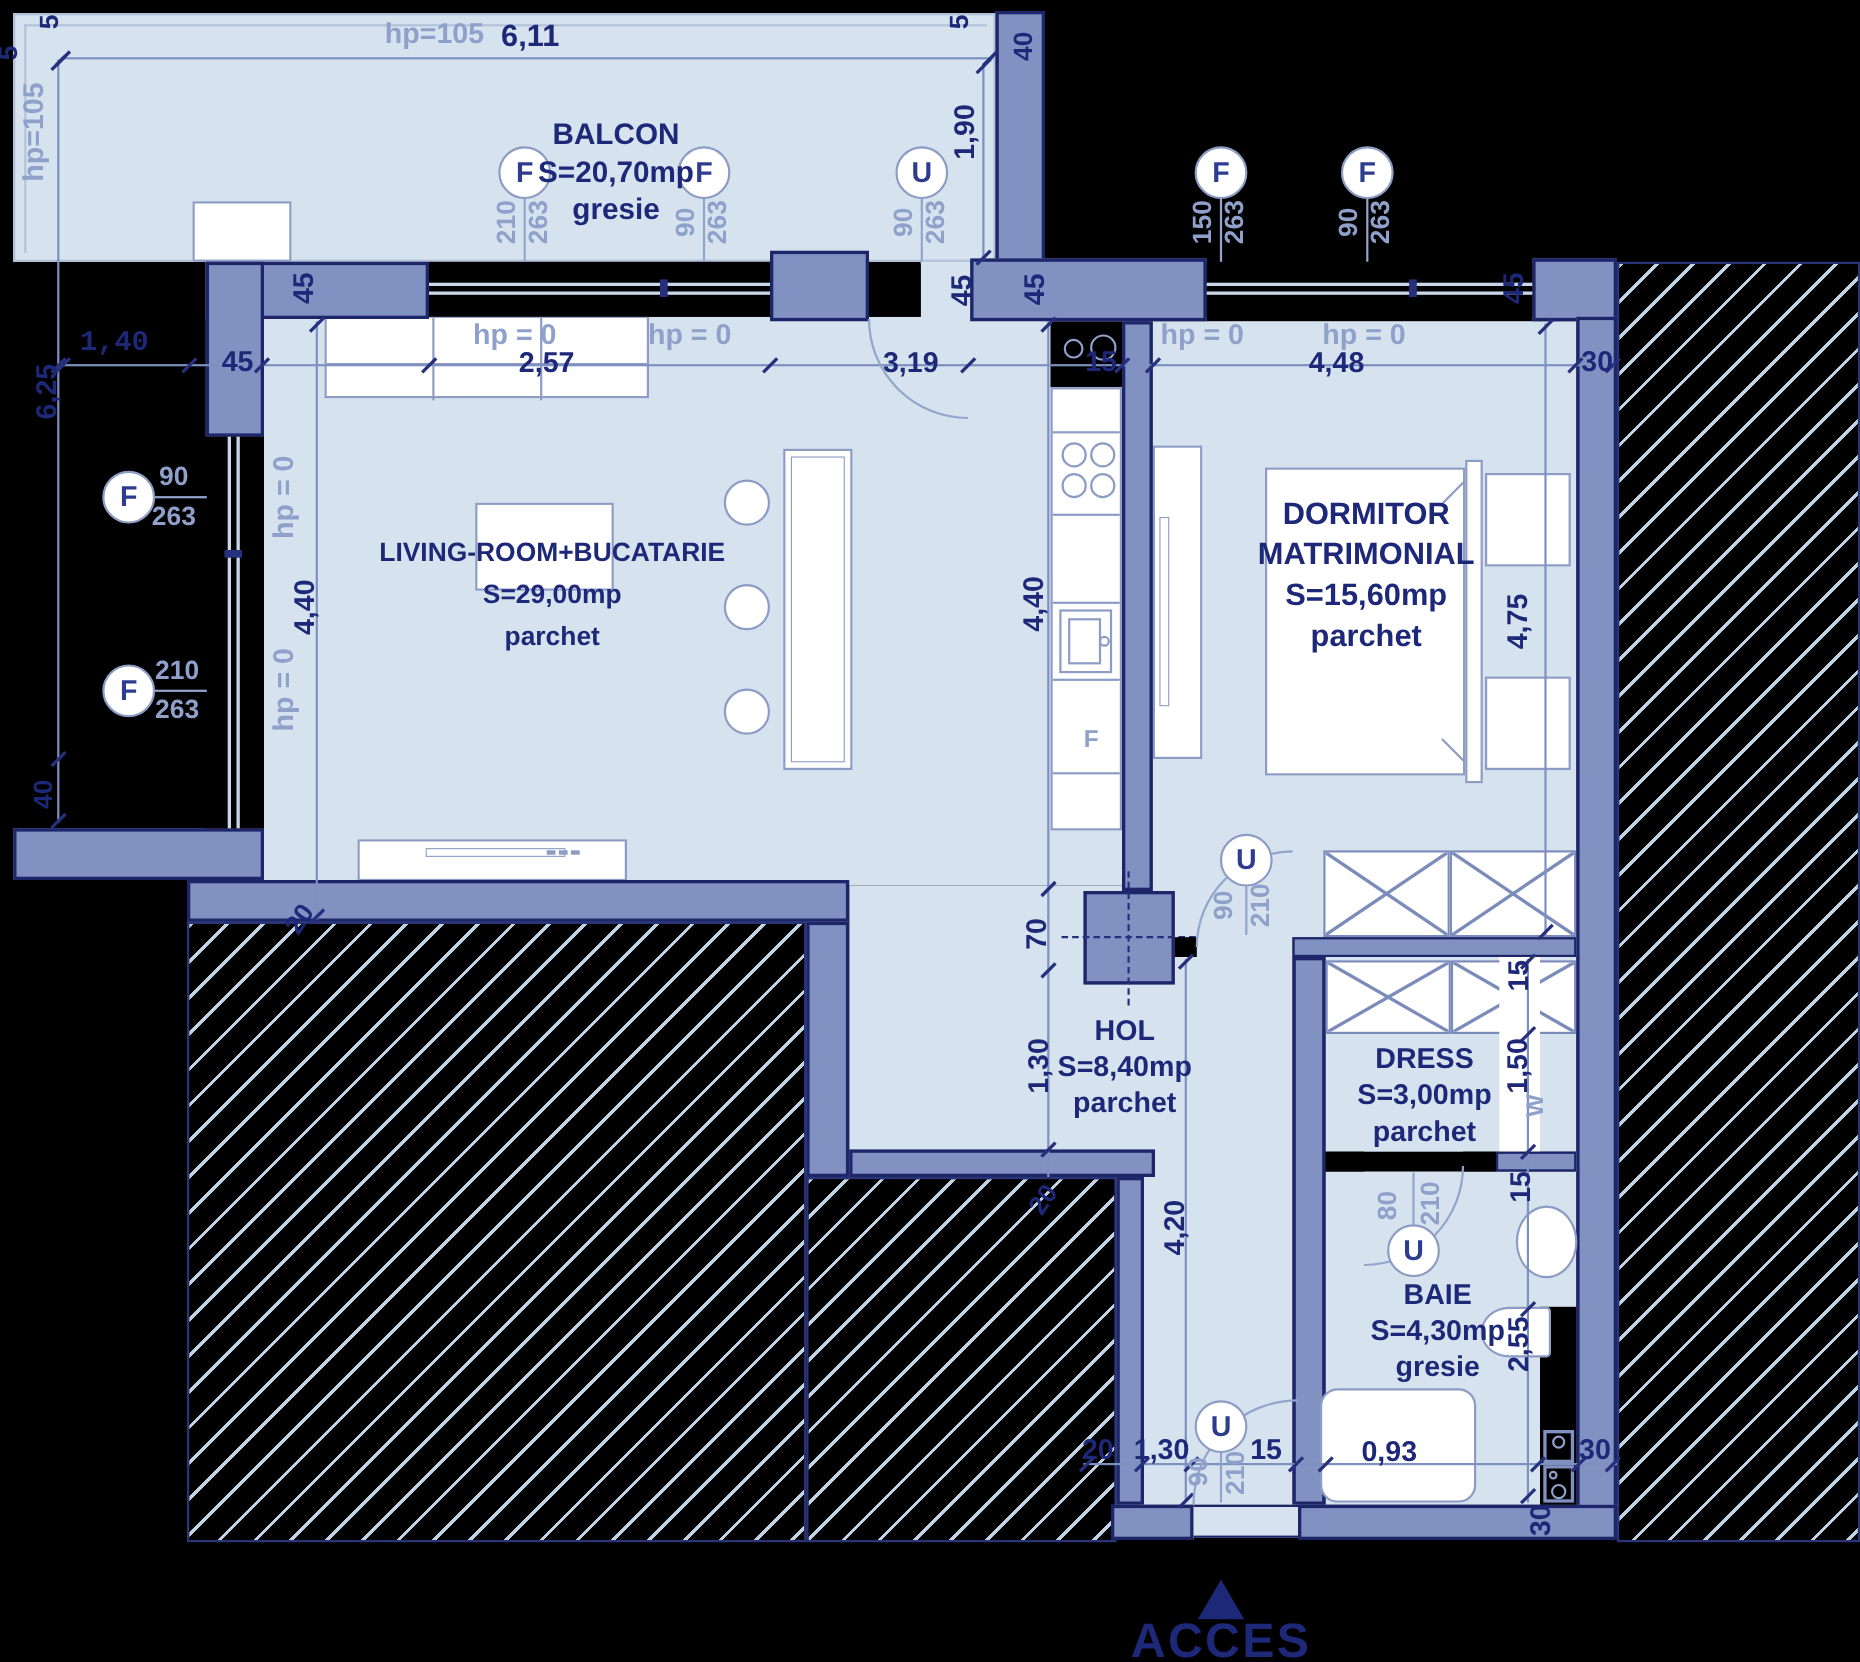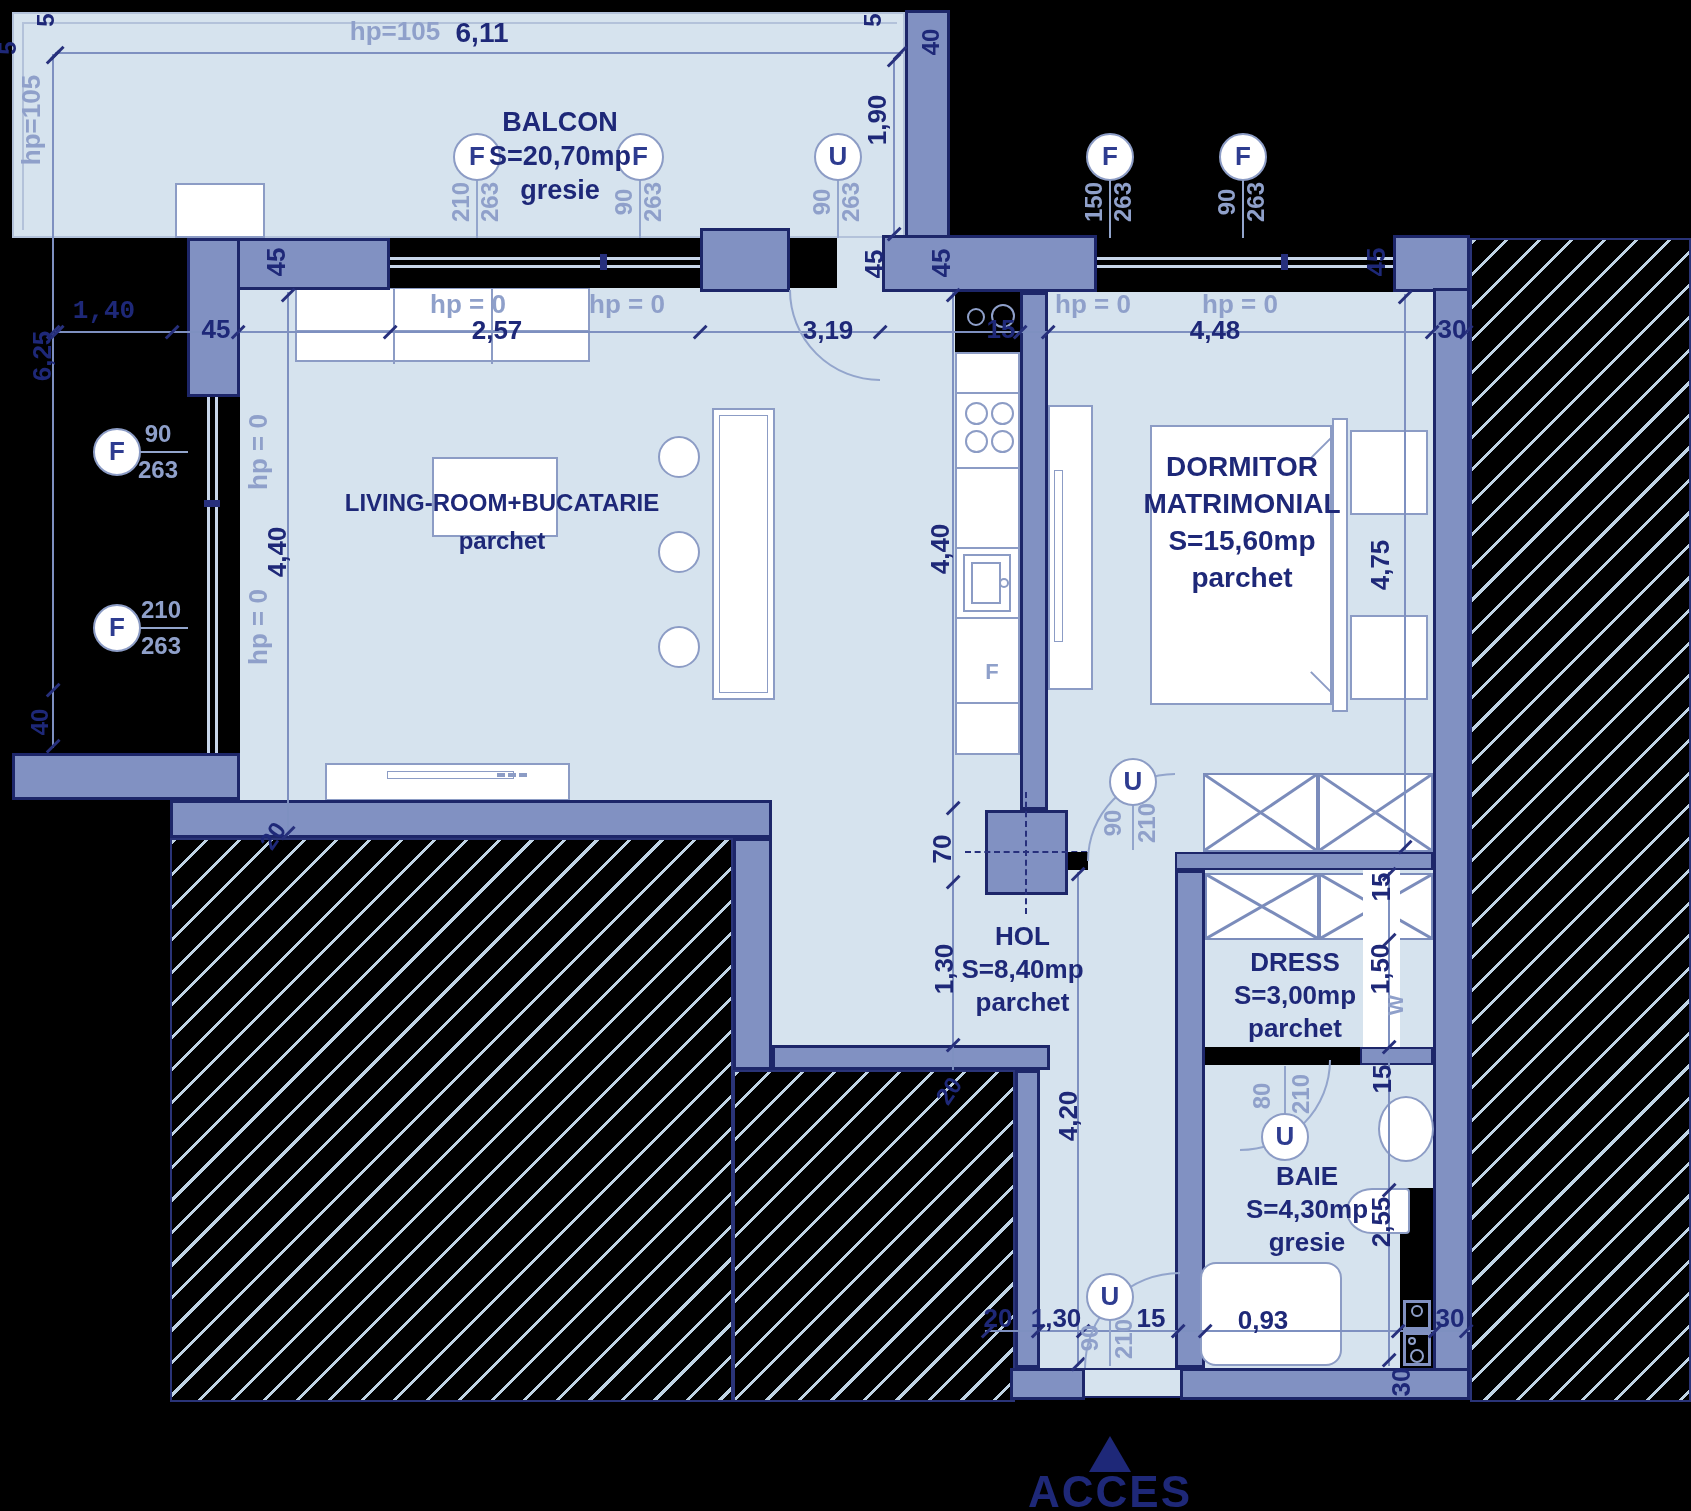--- a/index.html
+++ b/index.html
@@ -290,20 +290,21 @@
   <div class="lbl lt s24 rot" style="left:1090px;top:1338px;">90</div>
   <div class="lbl lt s24 rot" style="left:1124px;top:1339px;">210</div>
 
   <div class="room" style="left:430px;top:70px;width:260px;margin-top:35px;">
     <div>BALCON</div>
     <div>S=20,70mp</div>
     <div>gresie</div>
   </div>
   <div class="room" style="left:312px;top:460px;width:380px;font-size:24px;line-height:38px;margin-top:24px;">
     <div>LIVING-ROOM+BUCATARIE</div>
+    <div>S=29,00mp</div>
     <div>parchet</div>
   </div>
   <div class="room" style="left:1112px;top:448px;width:260px;font-size:28px;line-height:37px;">
     <div>DORMITOR</div>
     <div>MATRIMONIAL</div>
     <div>S=15,60mp</div>
     <div>parchet</div>
   </div>
   <div class="room" style="left:930px;top:920px;width:185px;font-size:26px;line-height:33px;">
     <div>HOL</div>

